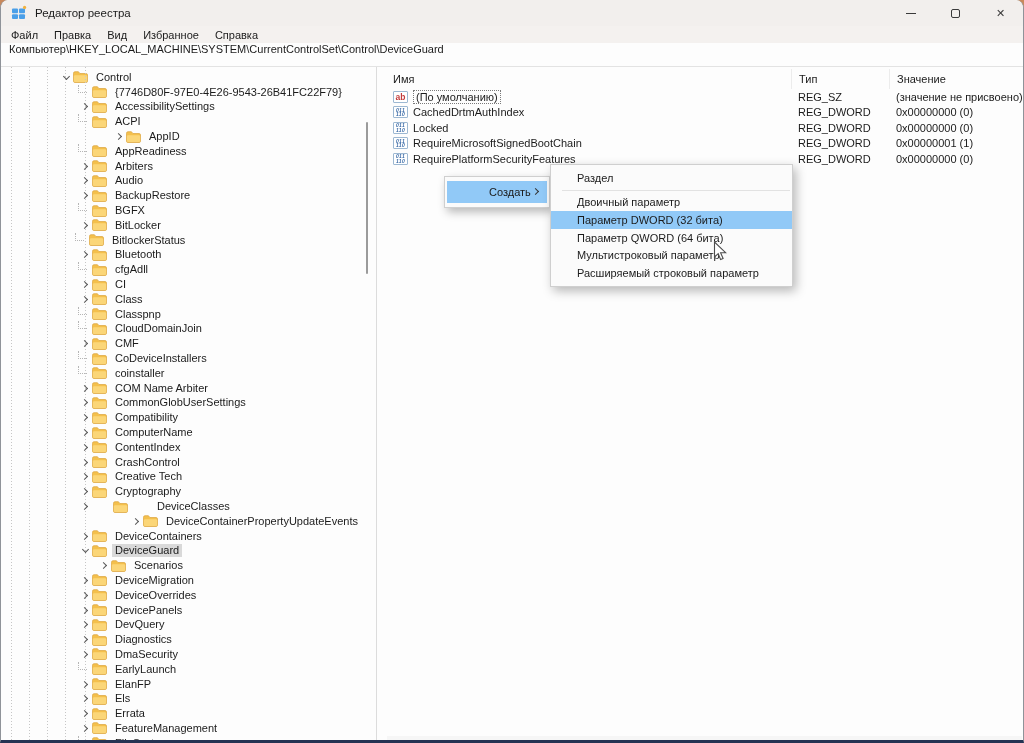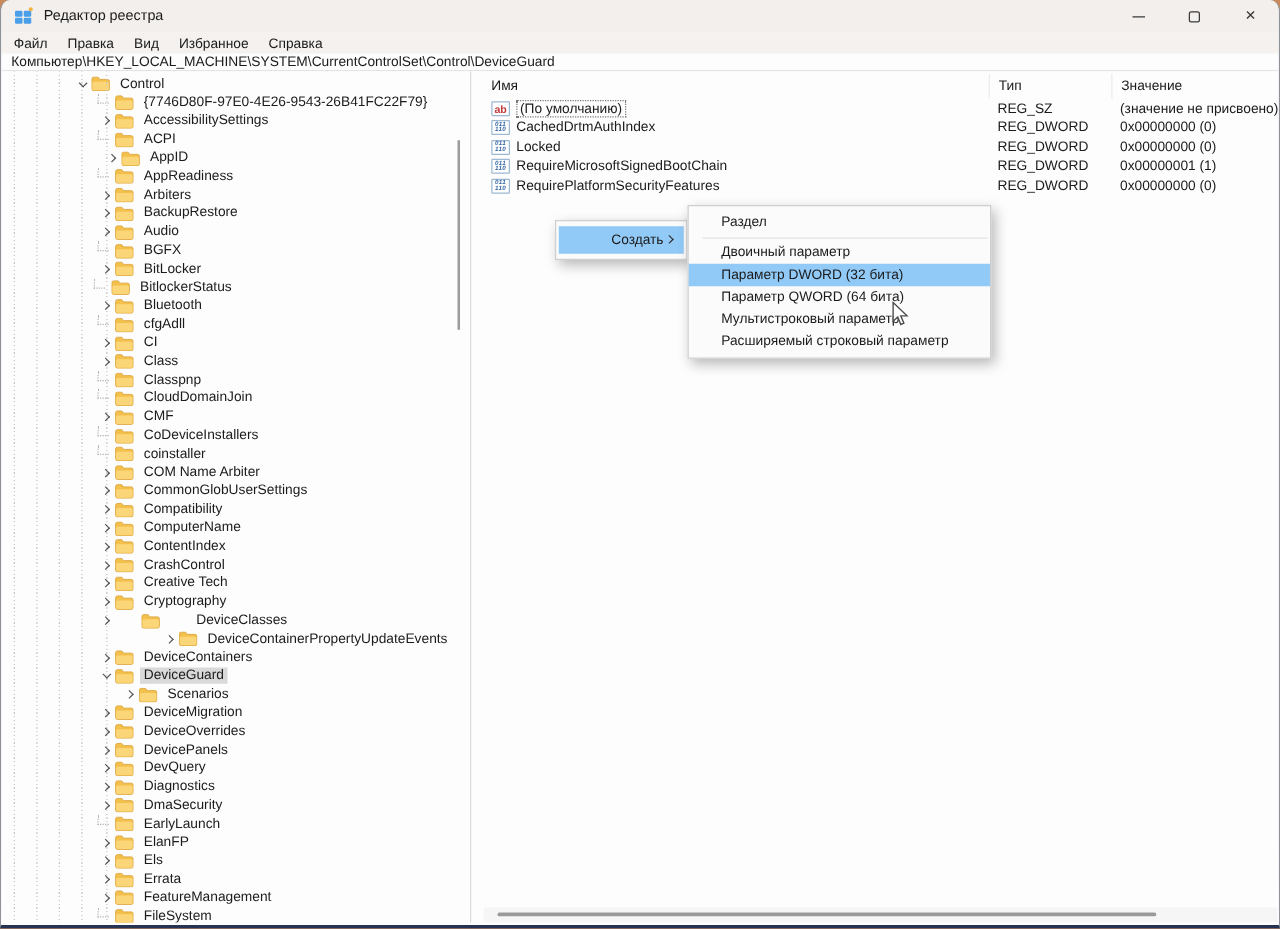--- a/index.html
+++ b/index.html
@@ -13,21 +13,21 @@
   .title-text{font-size:11.5px;color:#1b1b1b;text-align:center;}
   .win-controls{margin-left:auto;display:flex;height:100%;}
   .win-btn{width:45px;height:100%;display:flex;align-items:center;justify-content:center;}
   .glyph-min{width:10px;height:1px;background:#3a3a3a;}
   .glyph-max{width:9px;height:9px;border:1px solid #3a3a3a;border-radius:2px;}
   .glyph-close{font-size:11px;color:#3a3a3a;line-height:1;}
   
   .menubar{height:17px;background:#f4f1ef;display:flex;align-items:center;padding-left:2px;}
   .menubar .mitem{padding:0 8px;height:100%;display:flex;align-items:center;}
   
-  .addressbar{height:14px;background:#fdfdfd;border-bottom:1px solid #e3e3e3;display:flex;align-items:flex-end;padding-left:8px;}
+  .addressbar{height:24px;background:#fdfdfd;border-bottom:1px solid #e3e3e3;display:flex;align-items:flex-start;padding-left:8px;}
   
   .content{display:flex;height:681px;background:#fdfdfd;}
   .tree-pane{position:relative;width:375px;flex:none;overflow:hidden;padding-top:3px;}
   .guide{position:absolute;top:0;bottom:0;width:1px;background-image:repeating-linear-gradient(to bottom,#c6c6c6 0 1px,transparent 1px 3px);}
   .tree-row{display:flex;align-items:center;height:14.8px;white-space:nowrap;}
   .chev{width:14px;flex:none;display:flex;align-items:center;justify-content:center;}
   .chev i{display:block;width:5px;height:5px;border-right:1.3px solid #565656;border-bottom:1.3px solid #565656;}
   .chev.collapsed i{transform:rotate(-45deg);margin-left:-2px;}
   .chev.expanded i{transform:rotate(45deg);margin-top:-2px;}
   .conn{width:9px;height:8px;flex:none;border-left:1px dotted #b5b5b5;border-bottom:1px dotted #b5b5b5;margin:0 5px 7px 0;}
@@ -150,21 +150,21 @@
           <div class="tree-row" style="padding-left: 77px;">
             <span class="conn"></span>
             <span class="folder">
               <svg width="15" height="12" viewBox="0 0 15 12">
                 <path d="M0.5 2.2 Q0.5 0.7 2 0.7 L5.4 0.7 L6.9 2.5 L13 2.5 Q14.5 2.5 14.5 4 L14.5 10 Q14.5 11.5 13 11.5 L2 11.5 Q0.5 11.5 0.5 10 Z" fill="#f4c04c" stroke="#dba33c" stroke-width="0.7"></path>
                 <rect x="0.9" y="4.3" width="13.2" height="6.8" rx="1.1" fill="#fbd678"></rect>
               </svg>
             </span>
             <span class="tlabel">ACPI</span>
           </div>
-          <div class="tree-row" style="padding-left: 82px;">
+          <div class="tree-row" style="padding-left: 111px;">
             <span class="chev collapsed">
               <i></i>
             </span>
             <span class="folder">
               <svg width="15" height="12" viewBox="0 0 15 12">
                 <path d="M0.5 2.2 Q0.5 0.7 2 0.7 L5.4 0.7 L6.9 2.5 L13 2.5 Q14.5 2.5 14.5 4 L14.5 10 Q14.5 11.5 13 11.5 L2 11.5 Q0.5 11.5 0.5 10 Z" fill="#f4c04c" stroke="#dba33c" stroke-width="0.7"></path>
                 <rect x="0.9" y="4.3" width="13.2" height="6.8" rx="1.1" fill="#fbd678"></rect>
               </svg>
             </span>
             <span class="tlabel">AppID</span>
@@ -194,33 +194,33 @@
           <div class="tree-row" style="padding-left: 77px;">
             <span class="chev collapsed">
               <i></i>
             </span>
             <span class="folder">
               <svg width="15" height="12" viewBox="0 0 15 12">
                 <path d="M0.5 2.2 Q0.5 0.7 2 0.7 L5.4 0.7 L6.9 2.5 L13 2.5 Q14.5 2.5 14.5 4 L14.5 10 Q14.5 11.5 13 11.5 L2 11.5 Q0.5 11.5 0.5 10 Z" fill="#f4c04c" stroke="#dba33c" stroke-width="0.7"></path>
                 <rect x="0.9" y="4.3" width="13.2" height="6.8" rx="1.1" fill="#fbd678"></rect>
               </svg>
             </span>
+            <span class="tlabel">Audio</span>
+          </div>
+          <div class="tree-row" style="padding-left: 77px;">
+            <span class="chev collapsed">
+              <i></i>
+            </span>
+            <span class="folder">
+              <svg width="15" height="12" viewBox="0 0 15 12">
+                <path d="M0.5 2.2 Q0.5 0.7 2 0.7 L5.4 0.7 L6.9 2.5 L13 2.5 Q14.5 2.5 14.5 4 L14.5 10 Q14.5 11.5 13 11.5 L2 11.5 Q0.5 11.5 0.5 10 Z" fill="#f4c04c" stroke="#dba33c" stroke-width="0.7"></path>
+                <rect x="0.9" y="4.3" width="13.2" height="6.8" rx="1.1" fill="#fbd678"></rect>
+              </svg>
+            </span>
             <span class="tlabel">BackupRestore</span>
-          </div>
-          <div class="tree-row" style="padding-left: 77px;">
-            <span class="chev collapsed">
-              <i></i>
-            </span>
-            <span class="folder">
-              <svg width="15" height="12" viewBox="0 0 15 12">
-                <path d="M0.5 2.2 Q0.5 0.7 2 0.7 L5.4 0.7 L6.9 2.5 L13 2.5 Q14.5 2.5 14.5 4 L14.5 10 Q14.5 11.5 13 11.5 L2 11.5 Q0.5 11.5 0.5 10 Z" fill="#f4c04c" stroke="#dba33c" stroke-width="0.7"></path>
-                <rect x="0.9" y="4.3" width="13.2" height="6.8" rx="1.1" fill="#fbd678"></rect>
-              </svg>
-            </span>
-            <span class="tlabel">Audio</span>
           </div>
           <div class="tree-row" style="padding-left: 77px;">
             <span class="conn"></span>
             <span class="folder">
               <svg width="15" height="12" viewBox="0 0 15 12">
                 <path d="M0.5 2.2 Q0.5 0.7 2 0.7 L5.4 0.7 L6.9 2.5 L13 2.5 Q14.5 2.5 14.5 4 L14.5 10 Q14.5 11.5 13 11.5 L2 11.5 Q0.5 11.5 0.5 10 Z" fill="#f4c04c" stroke="#dba33c" stroke-width="0.7"></path>
                 <rect x="0.9" y="4.3" width="13.2" height="6.8" rx="1.1" fill="#fbd678"></rect>
               </svg>
             </span>
             <span class="tlabel">BGFX</span>

